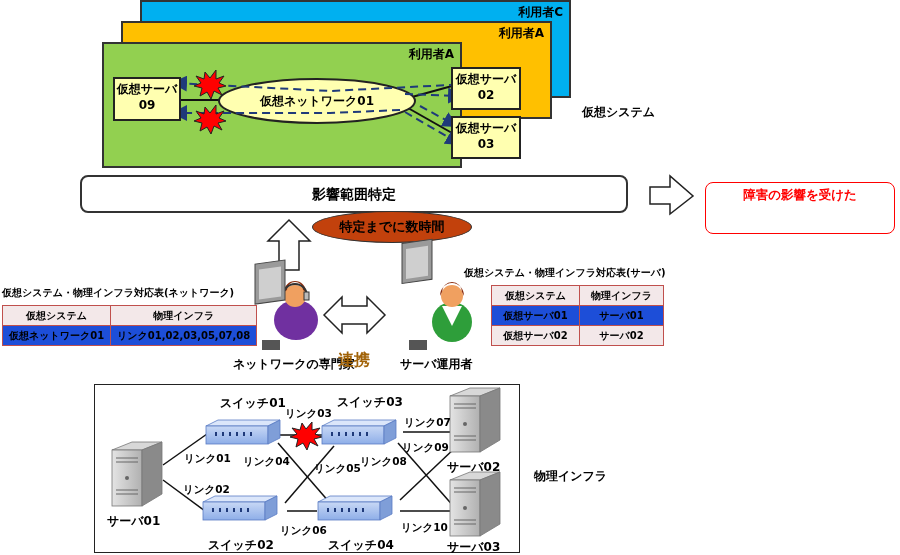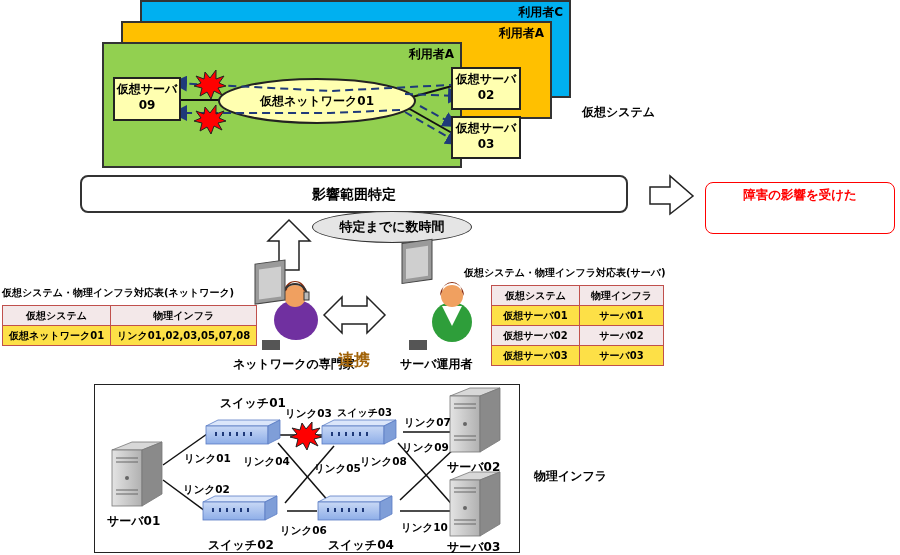--- a/index.html
+++ b/index.html
@@ -7,21 +7,21 @@
          font-family:"DejaVu Sans", "Liberation Sans", sans-serif; font-weight:bold; color:#000; }
   .abs { position:absolute; }
   .layer { position:absolute; border:2px solid #333; box-sizing:border-box; }
   .layer-label { position:absolute; right:6px; top:2px; font-size:12px; }
   .vbox { position:absolute; background:#ffffb0; border:2px solid #222; box-sizing:border-box;
           font-size:12px; text-align:center; line-height:16px; padding-top:2px; }
   .caption { position:absolute; font-size:11.5px; white-space:nowrap; }
   table.map { position:absolute; border-collapse:collapse; font-size:10px; }
   table.map td { border:1.5px solid #c0504d; text-align:center; height:19px; padding:0 6px; white-space:nowrap; }
   table.map tr.hd td { background:#f3e8e9; }
-  table.map tr.dk td { background:#fde047;margin-left:8px; }
+  table.map tr.dk td { background:#1d4ed8;margin-left:8px; }
   table.map tr.lt td { background:#f3e8e9; }
 </style>
 </head>
 <body>
 
 <div class="layer" style="left:140px; top:0px; width:431px; height:98px; background:#00b0f0;">
   <span class="layer-label">利用者C</span>
 </div>
 <div class="layer" style="left:121px; top:21px; width:431px; height:98px; background:#ffc000;">
   <span class="layer-label">利用者A</span>
@@ -71,21 +71,21 @@
   <div style="text-align:center; font-size:14px; line-height:34px;">影響範囲特定</div>
 </div>
 <svg class="abs" style="left:0; top:0;" width="900" height="555">
 
   <polygon points="650,187 670,187 670,176 693,196 670,214 670,204 650,204" fill="#fff" stroke="#222" stroke-width="1.5"></polygon>
 
   <polygon points="289,220 310,241 299,241 299,270 279,270 279,241 268,241" fill="#fff" stroke="#222" stroke-width="1.5"></polygon>
 
   <polygon points="324,315 342,297 342,306 367,306 367,297 385,315 367,333 367,324 342,324 342,333" fill="#fff" stroke="#222" stroke-width="1.5"></polygon>
 </svg>
-<div class="abs" style="left:312px; top:211px; width:160px; height:32px; border-radius:50%; background:#e5e5e5; border:1.5px solid #333; box-sizing:border-box;">
+<div class="abs" style="left:312px; top:211px; width:160px; height:32px; border-radius:50%; background:#c2410c; border:1.5px solid #333; box-sizing:border-box;">
   <div style="text-align:center; font-size:13px; line-height:29px;">特定までに数時間</div>
 </div>
 <div class="abs" style="left:705px; top:182px; width:190px; height:52px; border:1.5px solid #ff0000; border-radius:8px; box-sizing:border-box; background:#fff; color:#ff0000; text-align:center; font-size:12.5px; line-height:18px; padding-top:3px;">
   <div>障害の影響を受けた</div>
 </div>
 
 <svg class="abs" style="left:0; top:0;" width="900" height="555">
 
   <g>
     <ellipse cx="296" cy="320" rx="22" ry="20" fill="#7030a0"></ellipse>
@@ -133,24 +133,20 @@
     <td>仮想システム</td>
     <td>物理インフラ</td>
   </tr>
   <tr class="dk">
     <td>仮想サーバ01</td>
     <td>サーバ01</td>
   </tr>
   <tr class="lt">
     <td>仮想サーバ02</td>
     <td>サーバ02</td>
-  </tr>
-  <tr class="dk">
-    <td>仮想サーバ03</td>
-    <td>サーバ03</td>
   </tr>
 </tbody>
   </table>
 
 <div class="abs" style="left:94px; top:384px; width:426px; height:169px; border:1.5px solid #222; box-sizing:border-box; background:#fff;"></div>
 <svg class="abs" style="left:0; top:0;" width="900" height="555">
   <defs>
     <linearGradient id="swtop" x1="0" y1="0" x2="0" y2="1">
       <stop offset="0" stop-color="#c8d8f5"></stop>
         <stop offset="1" stop-color="#8eaee8"></stop>
@@ -266,21 +262,21 @@
     <circle cx="15" cy="36" r="2" fill="#666"></circle>
   </g>
 </svg>
 
 <div class="caption" style="left:107px; top:513px; font-size:12px;">サーバ01</div>
 <div class="caption" style="left:447px; top:459px; font-size:12px;">サーバ02</div>
 <div class="caption" style="left:447px; top:539px; font-size:12px;">サーバ03</div>
 
 <div class="caption" style="left:220px; top:395px; font-size:12px;">スイッチ01</div>
 <div class="caption" style="left:208px; top:537px; font-size:12px;">スイッチ02</div>
-<div class="caption" style="left:337px; top:406px; font-size:10px;">スイッチ03</div>
+<div class="caption" style="left:337px; top:394px; font-size:12px;">スイッチ03</div>
 <div class="caption" style="left:328px; top:537px; font-size:12px;">スイッチ04</div>
 
 <div class="caption" style="left:184px; top:452px; font-size:10.5px;">リンク01</div>
 <div class="caption" style="left:183px; top:483px; font-size:10.5px;">リンク02</div>
 <div class="caption" style="left:285px; top:407px; font-size:10.5px;">リンク03</div>
 <div class="caption" style="left:243px; top:455px; font-size:10.5px;">リンク04</div>
 <div class="caption" style="left:314px; top:462px; font-size:10.5px;">リンク05</div>
 <div class="caption" style="left:280px; top:524px; font-size:10.5px;">リンク06</div>
 <div class="caption" style="left:404px; top:416px; font-size:10.5px;">リンク07</div>
 <div class="caption" style="left:360px; top:455px; font-size:10.5px;">リンク08</div>

